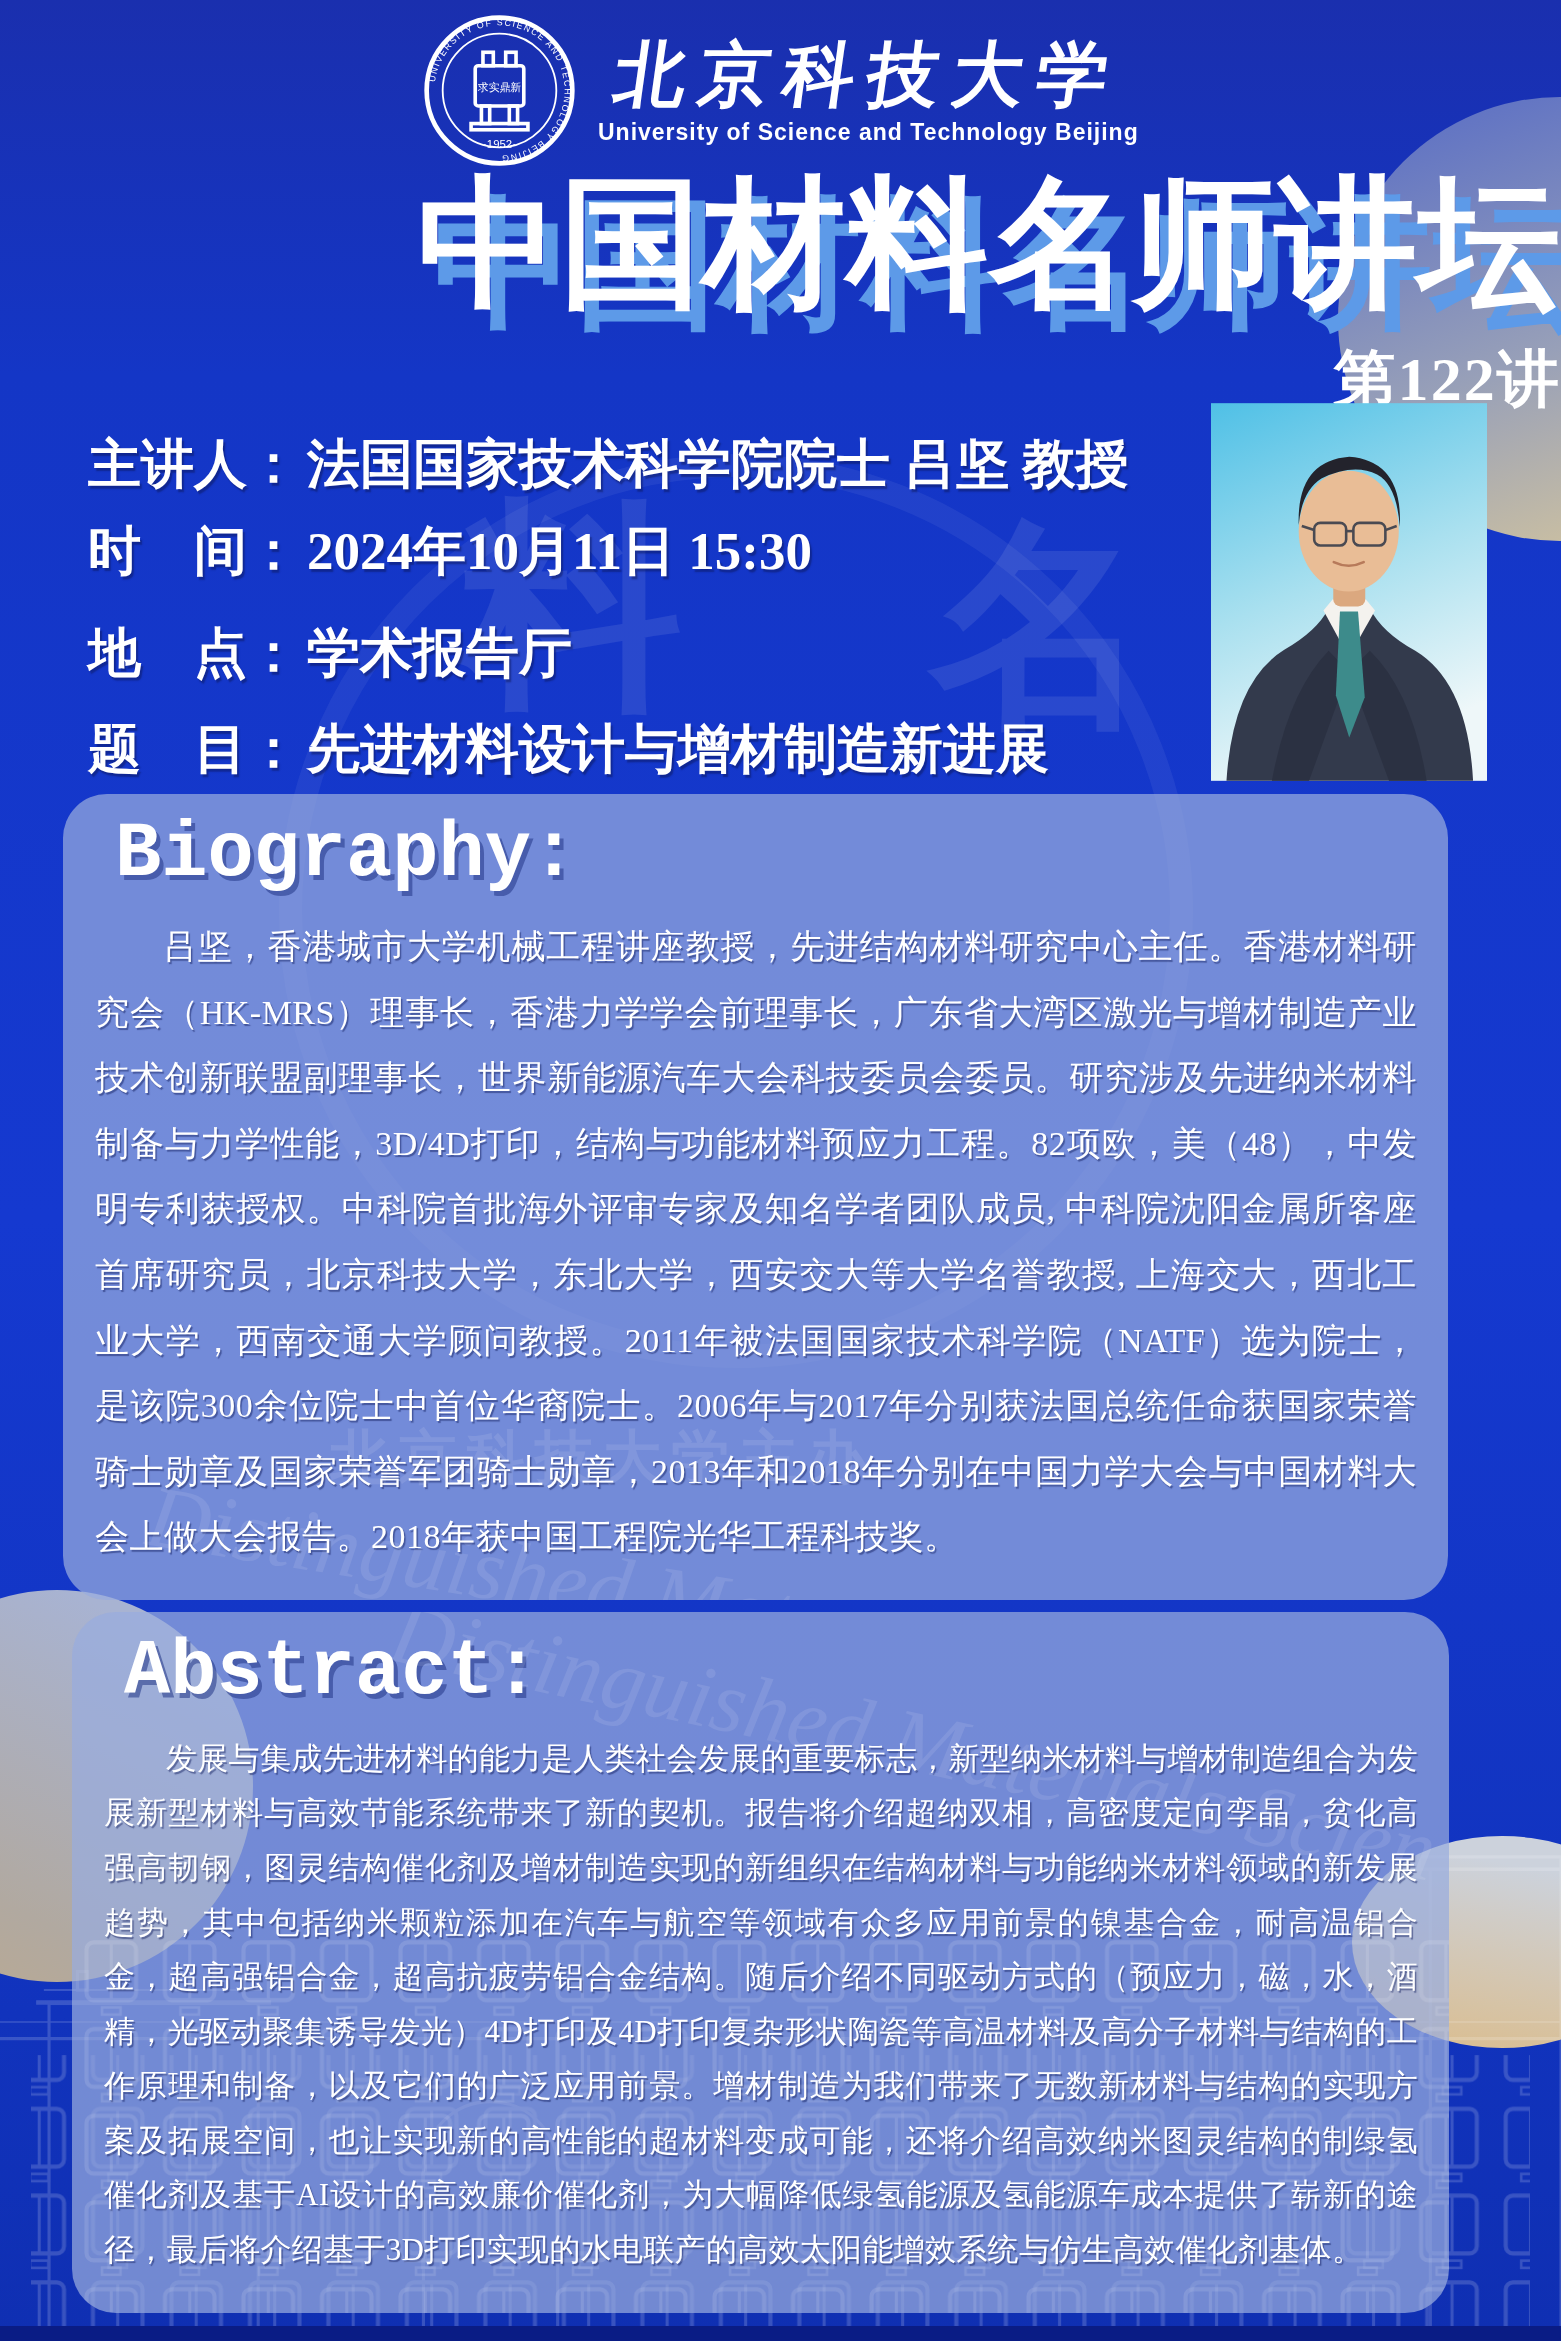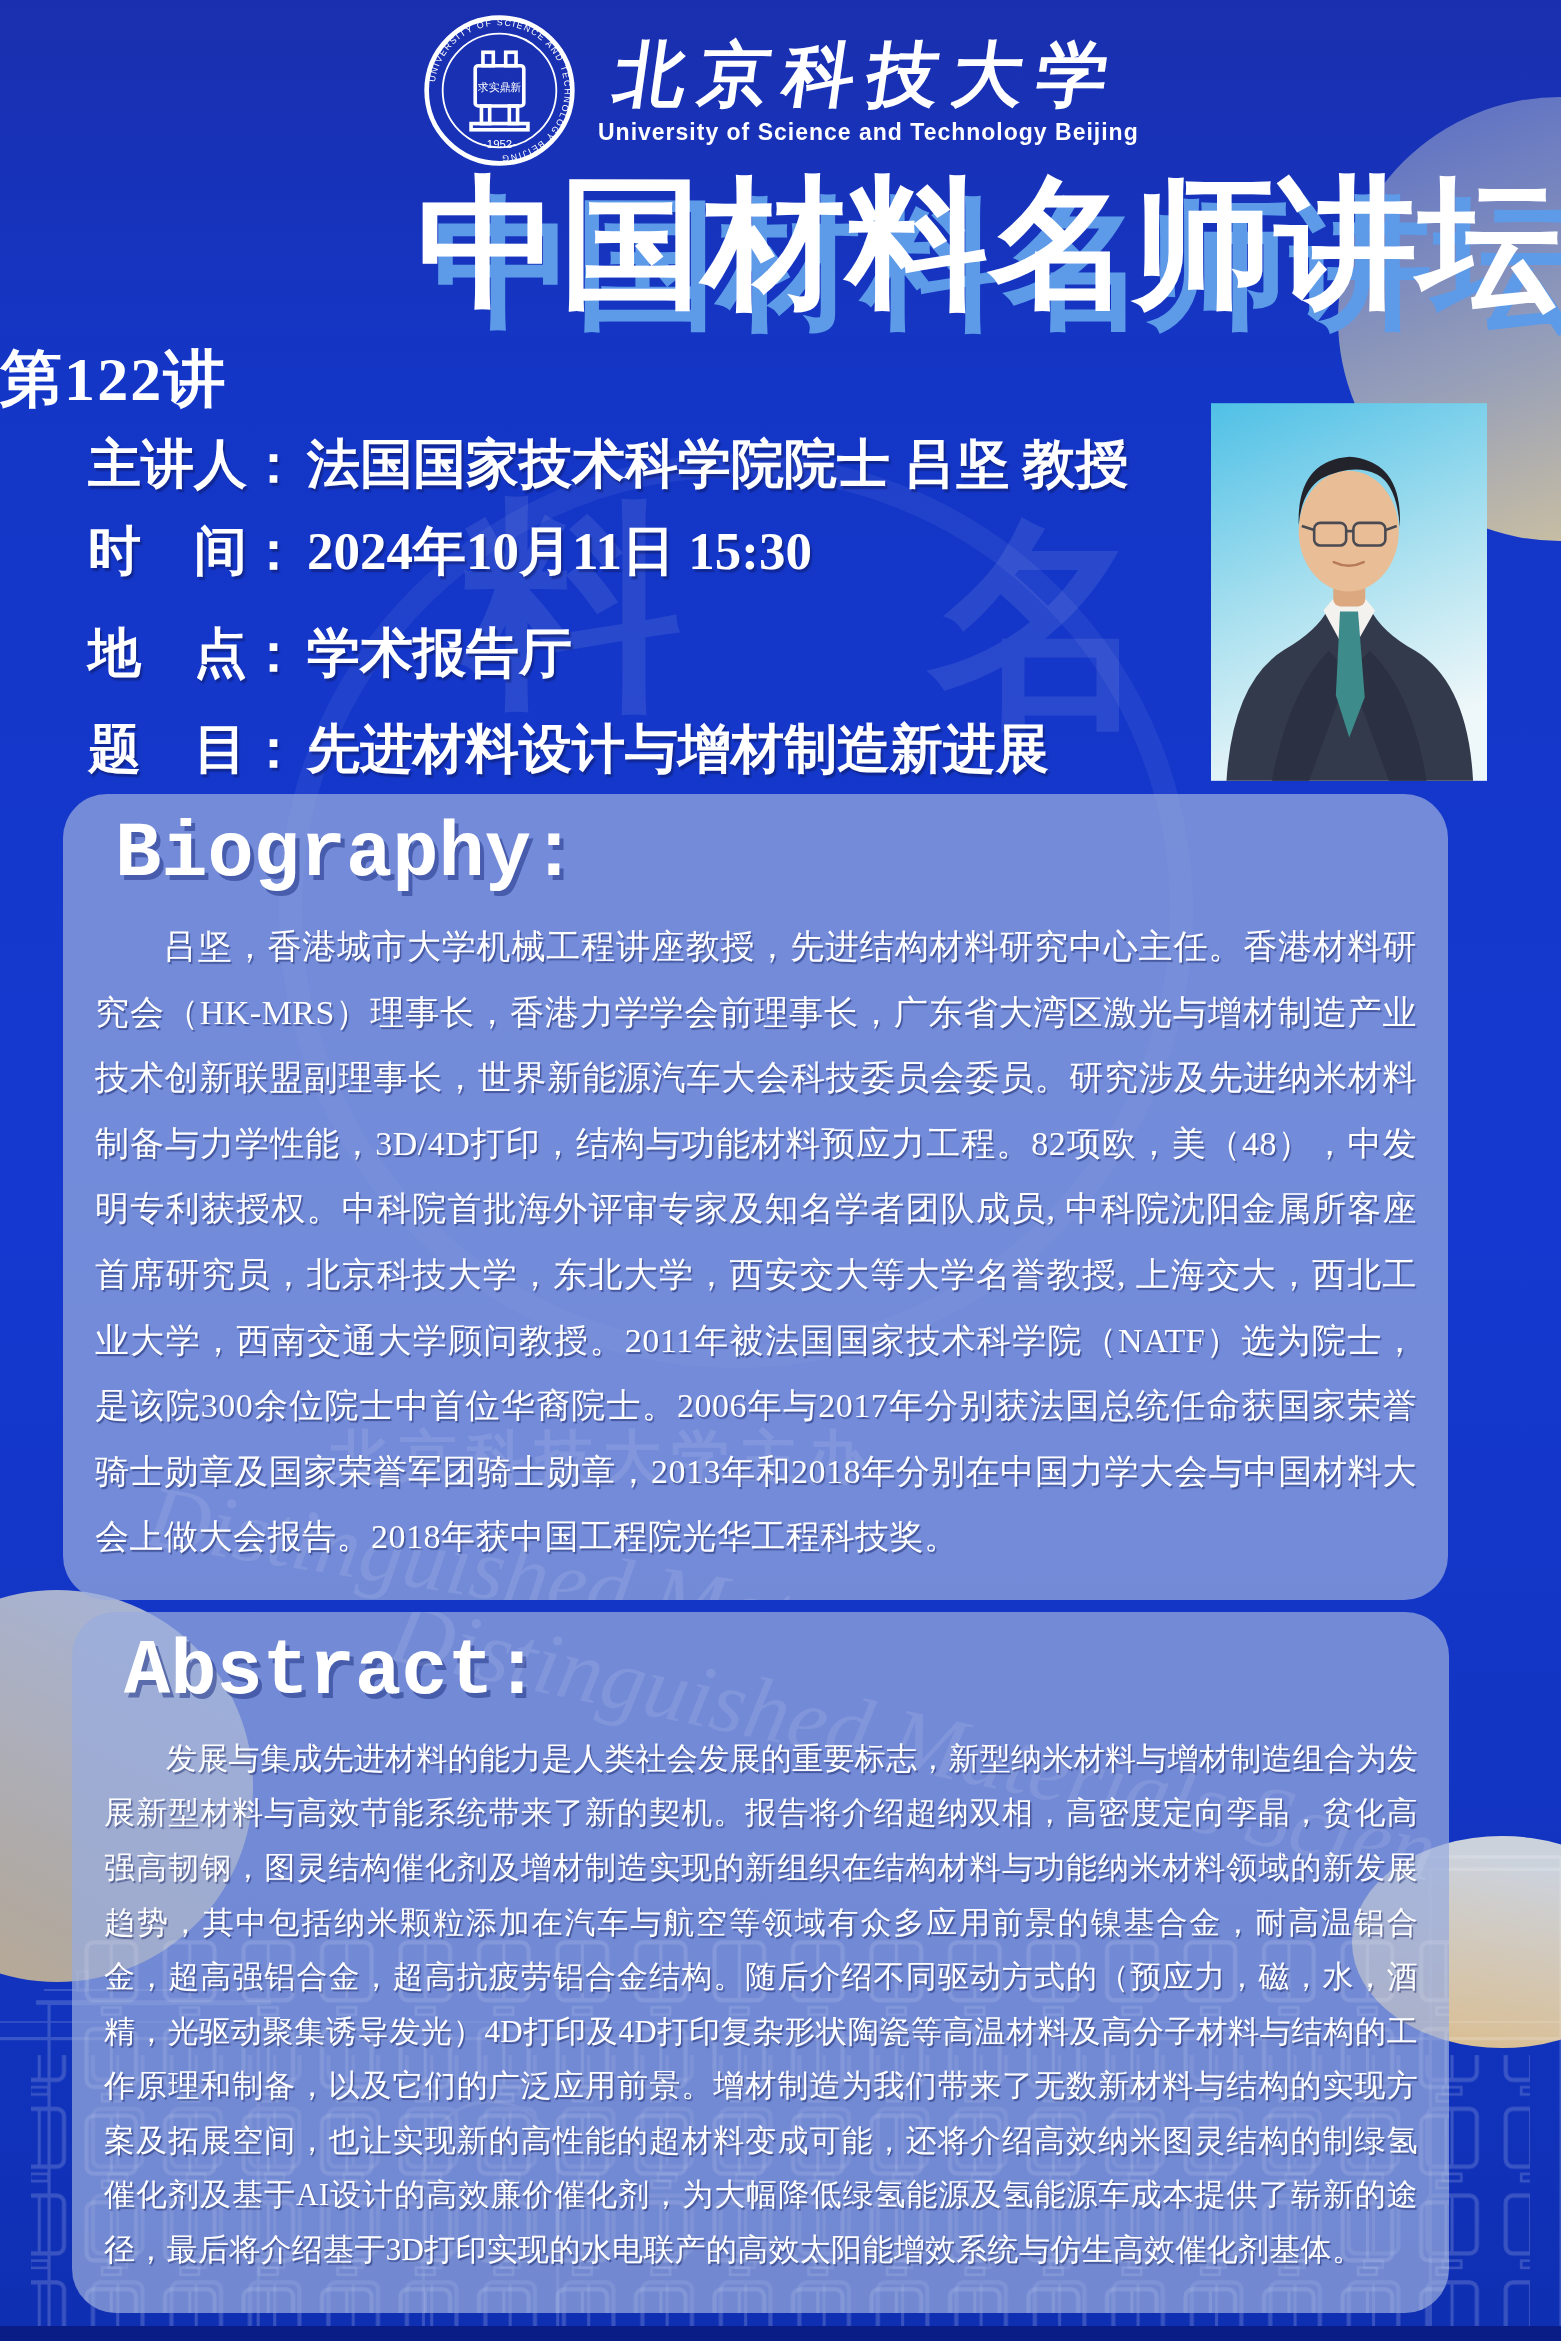--- a/index.html
+++ b/index.html
@@ -41,21 +41,21 @@
   .seal{width:155px;height:155px;}
   .logo-names{display:flex;flex-direction:column;align-items:center;}
   .logo-cn{font-size:71px;font-weight:700;letter-spacing:13.4px;transform:skewX(-8deg);line-height:1.1;white-space:nowrap;}
   .logo-en{font-family:"Liberation Sans","DejaVu Sans",sans-serif;font-size:23px;font-weight:700;letter-spacing:1px;margin-top:5.2px;white-space:nowrap;}
 
   .main-title{
     position:absolute;left:0;top:163px;width:100%;text-align:right;z-index:4;
     font-size:142px;font-weight:900;letter-spacing:1px;line-height:1.15;white-space:nowrap;
     text-shadow:15.5px 20.7px 0 #5d9ae8;
   }
-  .session{position:absolute;left:0;top:337px;width:100%;text-align:left;z-index:4;
+  .session{position:absolute;left:0;top:337px;width:100%;text-align:right;z-index:4;
     font-size:62px;font-weight:700;letter-spacing:2.1px;}
 
   
   .info-row{position:absolute;left:88px;z-index:4;font-size:53px;font-weight:700;white-space:nowrap;
     text-shadow:2.1px 2.6px 1.5px rgba(10,20,80,0.45);}
   .info-label{display:inline-block;min-width:219px;}
   .info-row-speaker{top:417px;margin-top:12px;}
   .info-row-time{top:516px;}
   .info-row-place{top:618px;}
   .info-row-topic{top:714px;}

